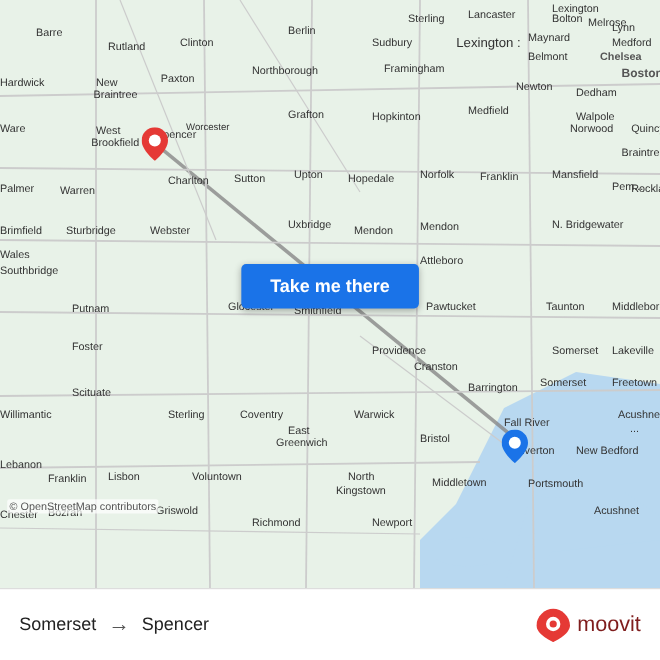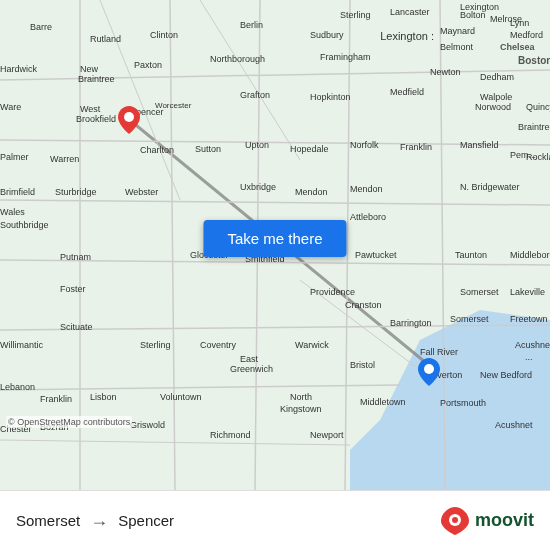--- a/index.html
+++ b/index.html
@@ -29,21 +29,21 @@
       position: absolute;
       top: 220px;
       left: 50%;
       transform: translateX(-50%);
       background: #1a73e8;
       color: white;
       border: none;
       border-radius: 4px;
       padding: 10px 24px;
       font-size: 15px;
-      font-weight: normal;
+      font-weight: bold;
       cursor: pointer;
       white-space: nowrap;
       z-index: 10;
       box-shadow: 0 2px 6px rgba(0,0,0,0.3);
     }
 
     .destination-pin {
       position: absolute;
       top: 106px;
       left: 118px;
@@ -92,22 +92,22 @@
       gap: 6px;
     }
 
     .moovit-pin {
       width: 28px;
       height: 28px;
     }
 
     .moovit-text {
       font-size: 18px;
-      font-weight: bold;
-      color: #14532d;
+      font-weight: normal;
+      color: #7f1d1d;
     }
 
     .osm-attribution {
       position: absolute;
       bottom: 62px;
       left: 6px;
       font-size: 9px;
       color: #555;
       background: rgba(255,255,255,0.7);
       padding: 1px 2px;

